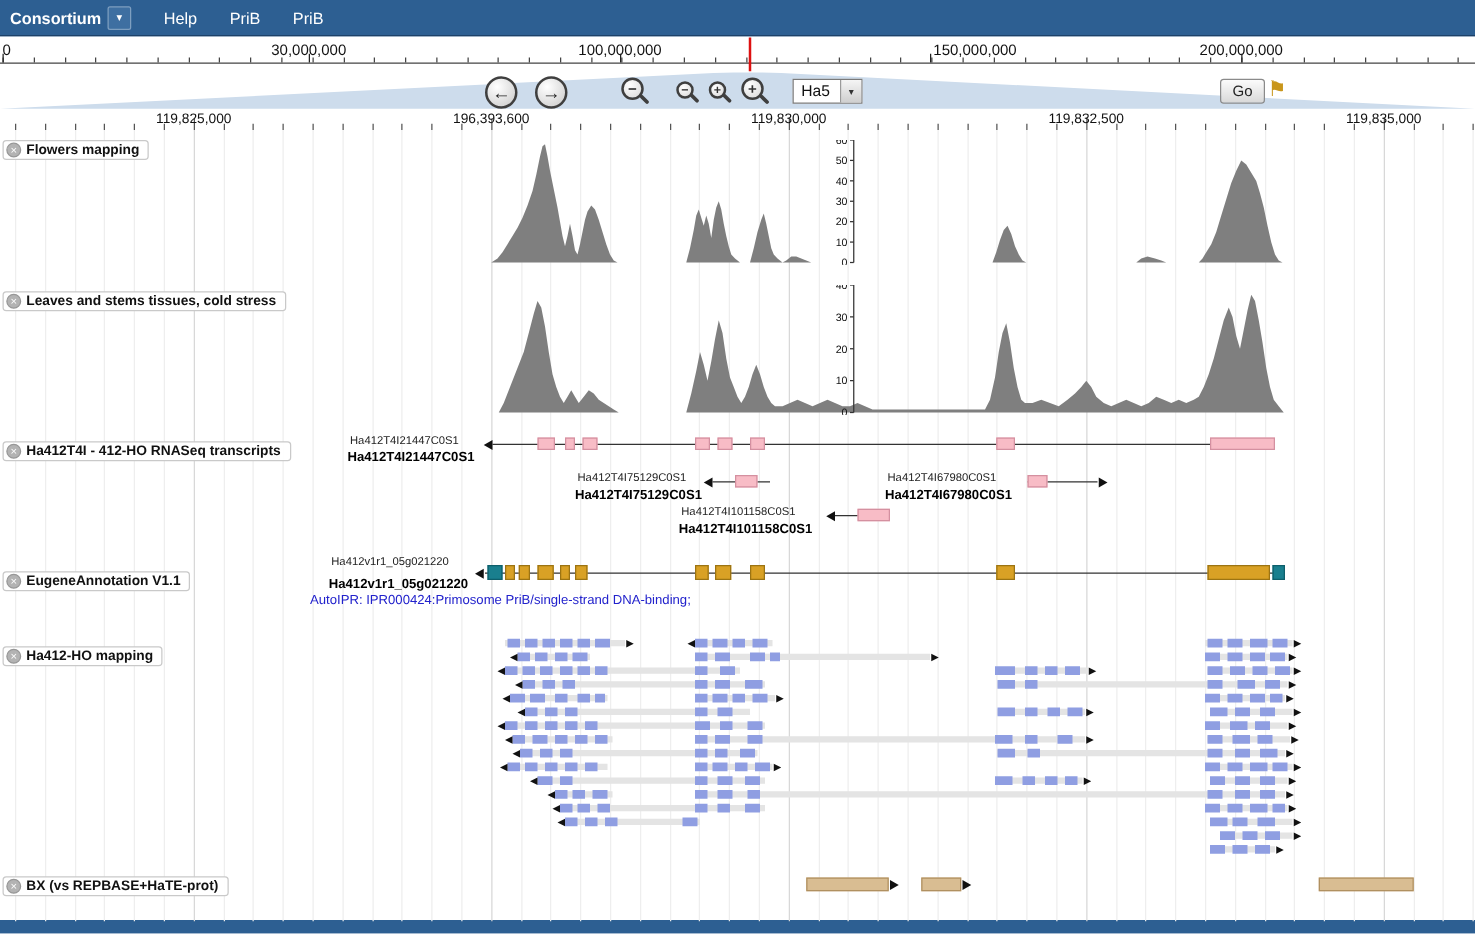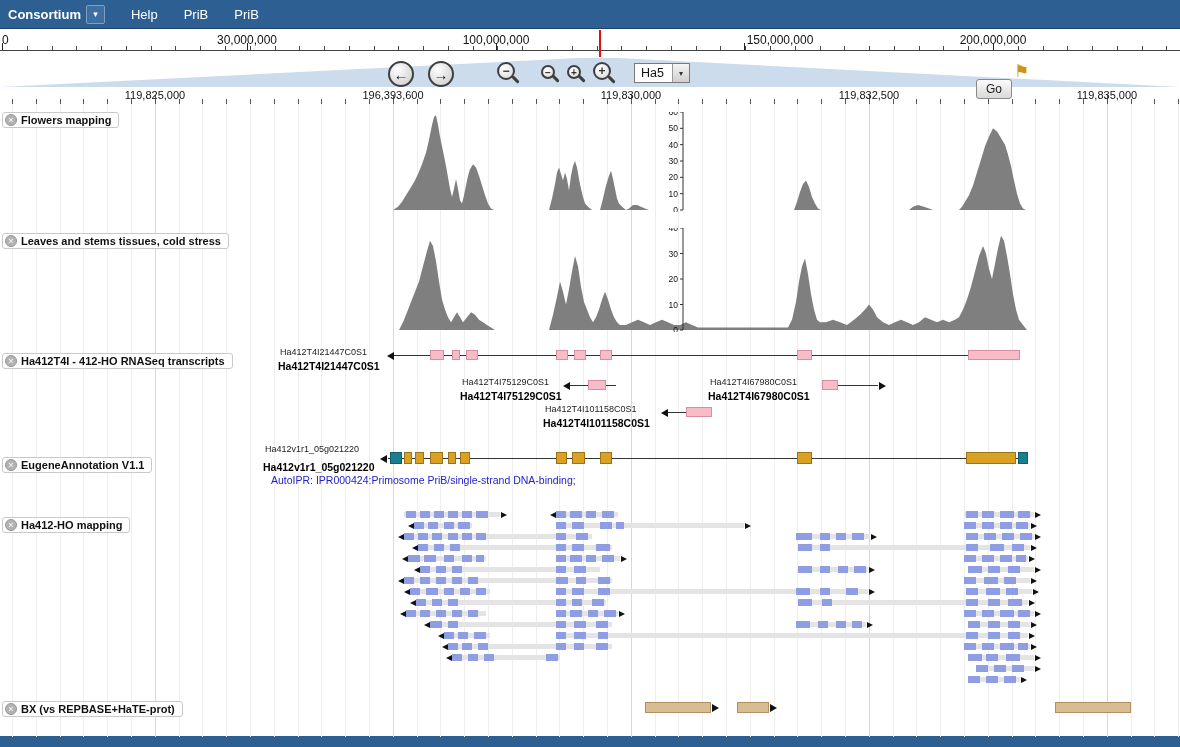--- a/index.html
+++ b/index.html
@@ -154,21 +154,21 @@
           <span>+</span>
         </div>
         <div class="handle"></div>
     </div>
 
     <div class="chrom" style="left:634px;top:5px;">
       <span class="txt">Ha5</span>
       <span class="dd">▾</span>
     </div>
 
-    <button id="go-btn" style="left:976px;top:5px;margin-top:16px;">Go</button>
+    <button id="go-btn" style="left:976px;top:5px;">Go</button>
     <span class="flag" style="left:1014px;top:3px;">⚑</span>
   </div>
 
   <div id="footer"></div>
 <div class=" abs" style="left: 11.9px; top: 104px; width: 1px; height: 633px; background: rgb(238, 238, 238);"></div>
     <div class=" abs" style="left: 11.9px; top: 99px; width: 1px; height: 5px; background: rgb(85, 85, 85);"></div>
     <div class=" abs" style="left: 35.7px; top: 104px; width: 1px; height: 633px; background: rgb(238, 238, 238);"></div>
     <div class=" abs" style="left: 35.7px; top: 99px; width: 1px; height: 5px; background: rgb(85, 85, 85);"></div>
     <div class=" abs" style="left: 59.5px; top: 104px; width: 1px; height: 633px; background: rgb(238, 238, 238);"></div>
     <div class=" abs" style="left: 59.5px; top: 99px; width: 1px; height: 5px; background: rgb(85, 85, 85);"></div>
@@ -341,21 +341,21 @@
     <div class="lblb abs" style="left: 543px; top: 417px;">Ha412T4I101158C0S1</div>
     <div class=" abs" style="left: 668px; top: 412px; width: 44px; height: 1px; background: rgb(51, 51, 51);"></div>
     <div class=" abs" style="left: 661px; top: 409px; width: 0px; height: 0px; border-top: 4px solid transparent; border-bottom: 4px solid transparent; border-right: 7px solid rgb(17, 17, 17);"></div>
     <div class=" abs" style="left: 686px; top: 407px; width: 26px; height: 10px; background: rgb(248, 188, 198); border: 1px solid rgb(212, 144, 160); box-sizing: border-box;"></div>
     <div class="chip" style="left: 2px; top: 457px;">
       <span class="x">×</span>
       <span class="t">EugeneAnnotation V1.1</span>
     </div>
     <div class="lbl abs" style="left: 265px; top: 444px;">Ha412v1r1_05g021220</div>
     <div class="lblb abs" style="left: 263px; top: 461px;">Ha412v1r1_05g021220</div>
-    <div class="lblblue abs" style="left: 271px; top: 474px;">AutoIPR: IPR000424:Primosome PriB/single-strand DNA-binding;</div>
+    <div class="lblblue abs" style="left: 248px; top: 474px;">AutoIPR: IPR000424:Primosome PriB/single-strand DNA-binding;</div>
     <div class=" abs" style="left: 388px; top: 458px; width: 640px; height: 1px; background: rgb(51, 51, 51);"></div>
     <div class=" abs" style="left: 380px; top: 455px; width: 0px; height: 0px; border-top: 4px solid transparent; border-bottom: 4px solid transparent; border-right: 7px solid rgb(17, 17, 17);"></div>
     <div class=" abs" style="left: 390px; top: 452px; width: 12px; height: 12px; background: rgb(25, 127, 142); border: 1px solid rgb(14, 95, 107); box-sizing: border-box;"></div>
     <div class=" abs" style="left: 1018px; top: 452px; width: 10px; height: 12px; background: rgb(25, 127, 142); border: 1px solid rgb(14, 95, 107); box-sizing: border-box;"></div>
     <div class=" abs" style="left: 404px; top: 452px; width: 8px; height: 12px; background: rgb(217, 161, 37); border: 1px solid rgb(156, 116, 19); box-sizing: border-box;"></div>
     <div class=" abs" style="left: 415px; top: 452px; width: 9px; height: 12px; background: rgb(217, 161, 37); border: 1px solid rgb(156, 116, 19); box-sizing: border-box;"></div>
     <div class=" abs" style="left: 430px; top: 452px; width: 13px; height: 12px; background: rgb(217, 161, 37); border: 1px solid rgb(156, 116, 19); box-sizing: border-box;"></div>
     <div class=" abs" style="left: 448px; top: 452px; width: 8px; height: 12px; background: rgb(217, 161, 37); border: 1px solid rgb(156, 116, 19); box-sizing: border-box;"></div>
     <div class=" abs" style="left: 460px; top: 452px; width: 10px; height: 12px; background: rgb(217, 161, 37); border: 1px solid rgb(156, 116, 19); box-sizing: border-box;"></div>
     <div class=" abs" style="left: 556px; top: 452px; width: 11px; height: 12px; background: rgb(217, 161, 37); border: 1px solid rgb(156, 116, 19); box-sizing: border-box;"></div>

